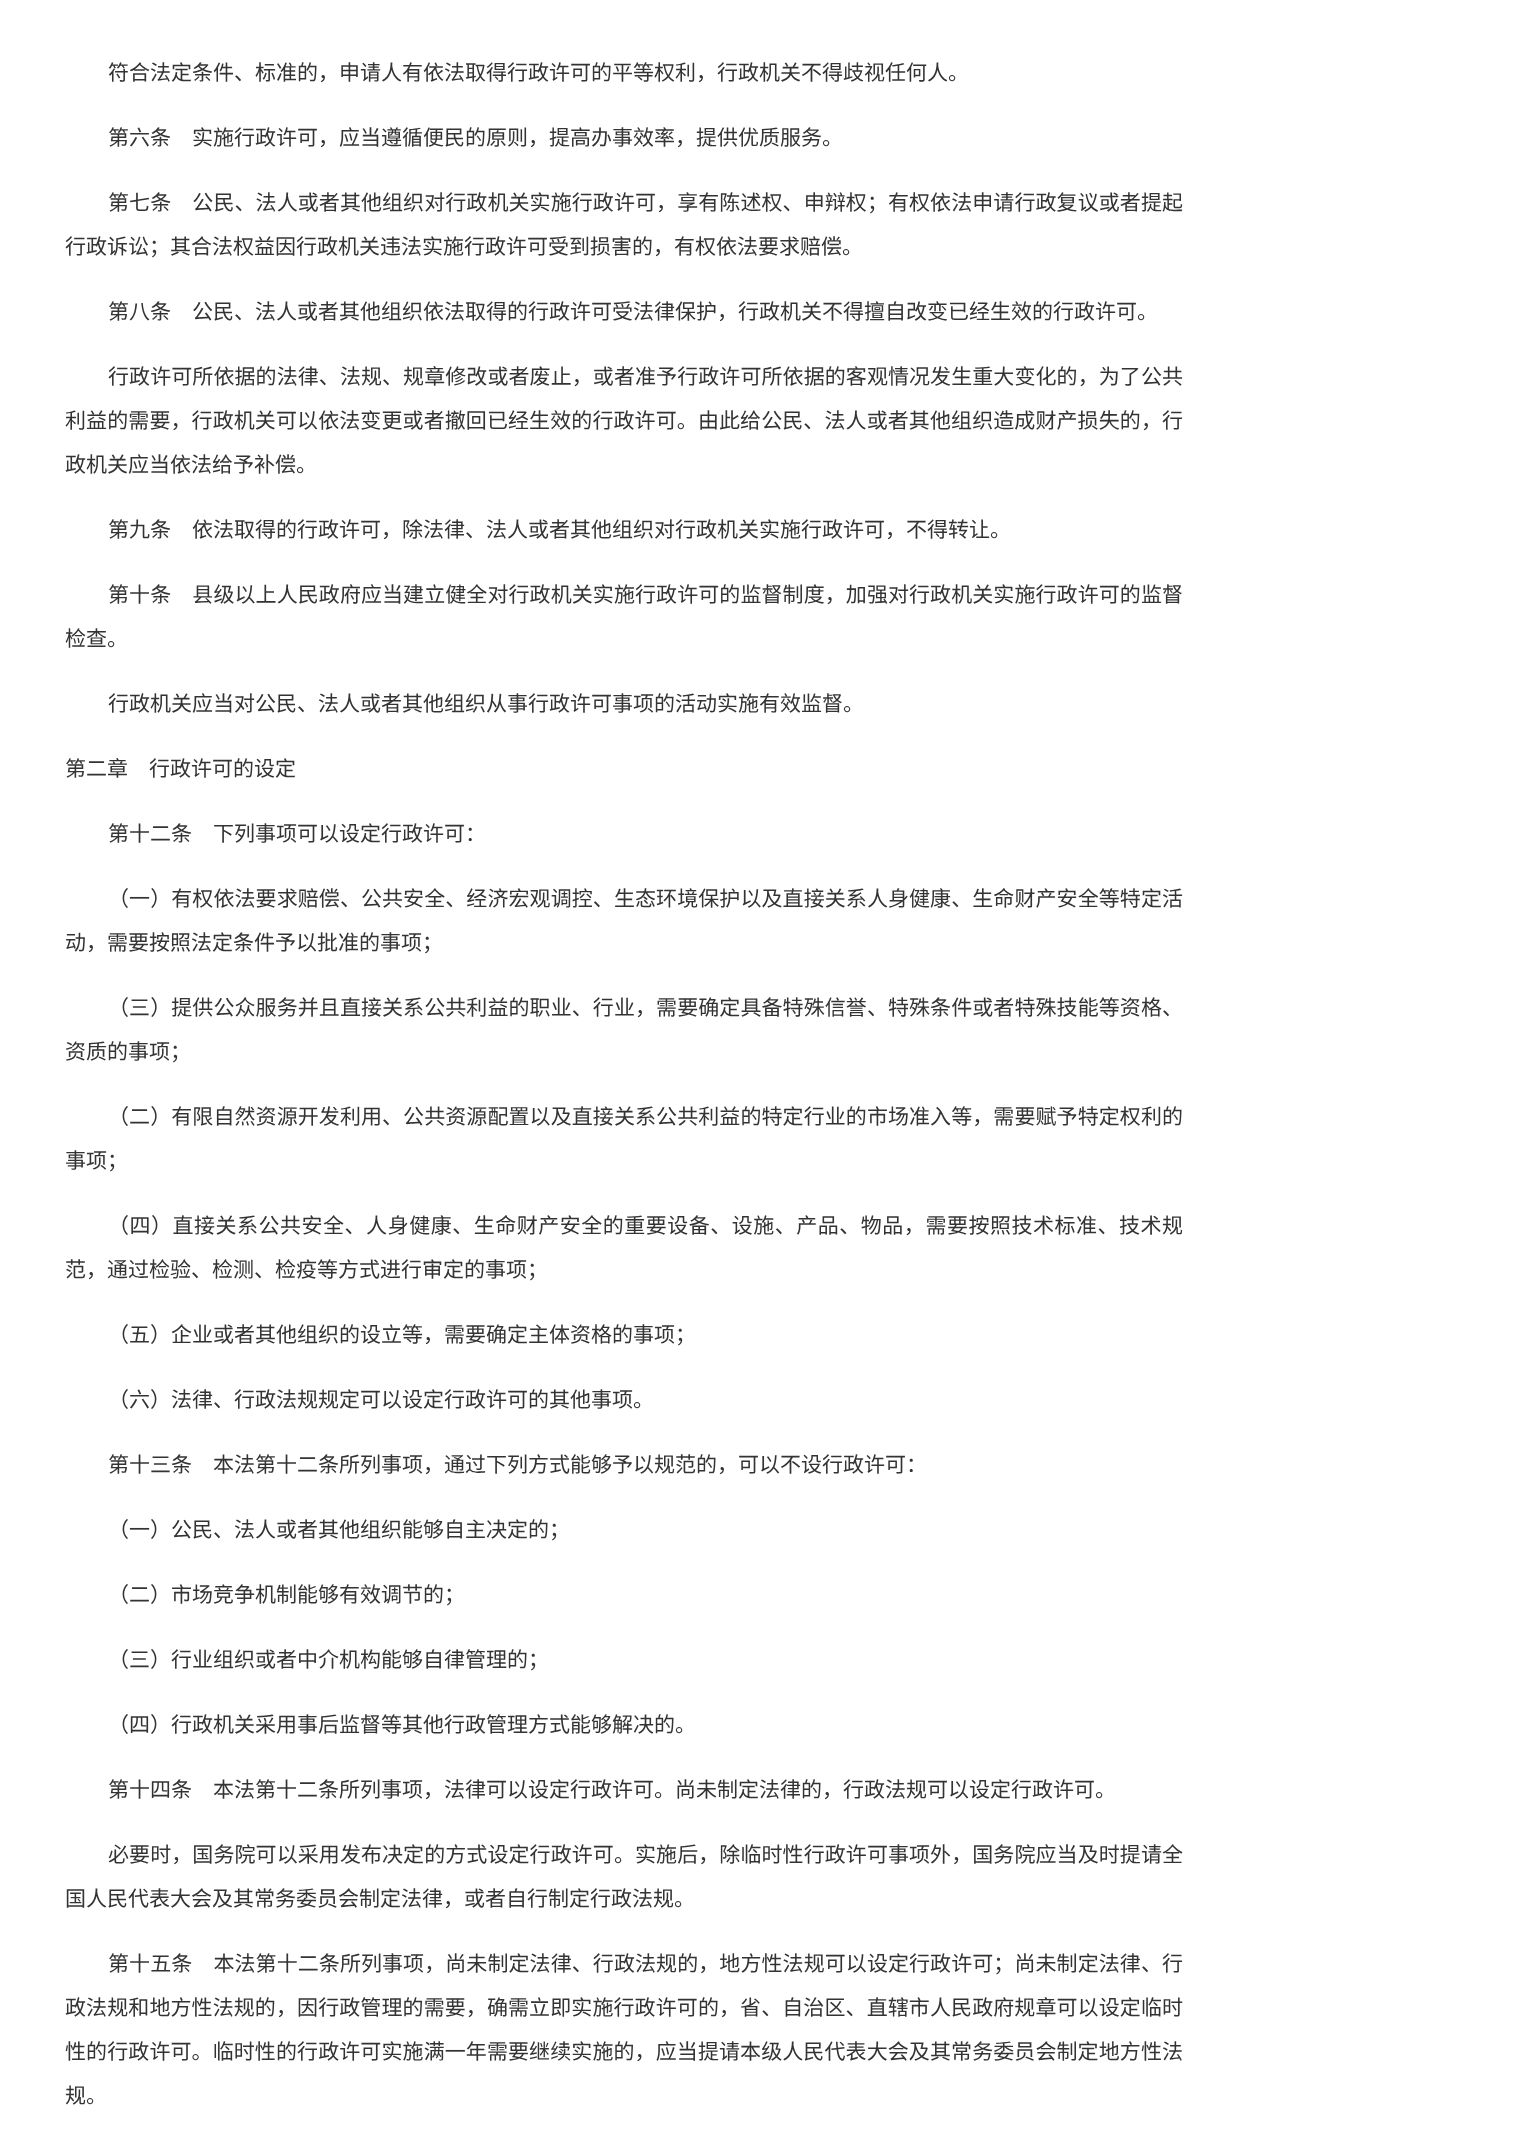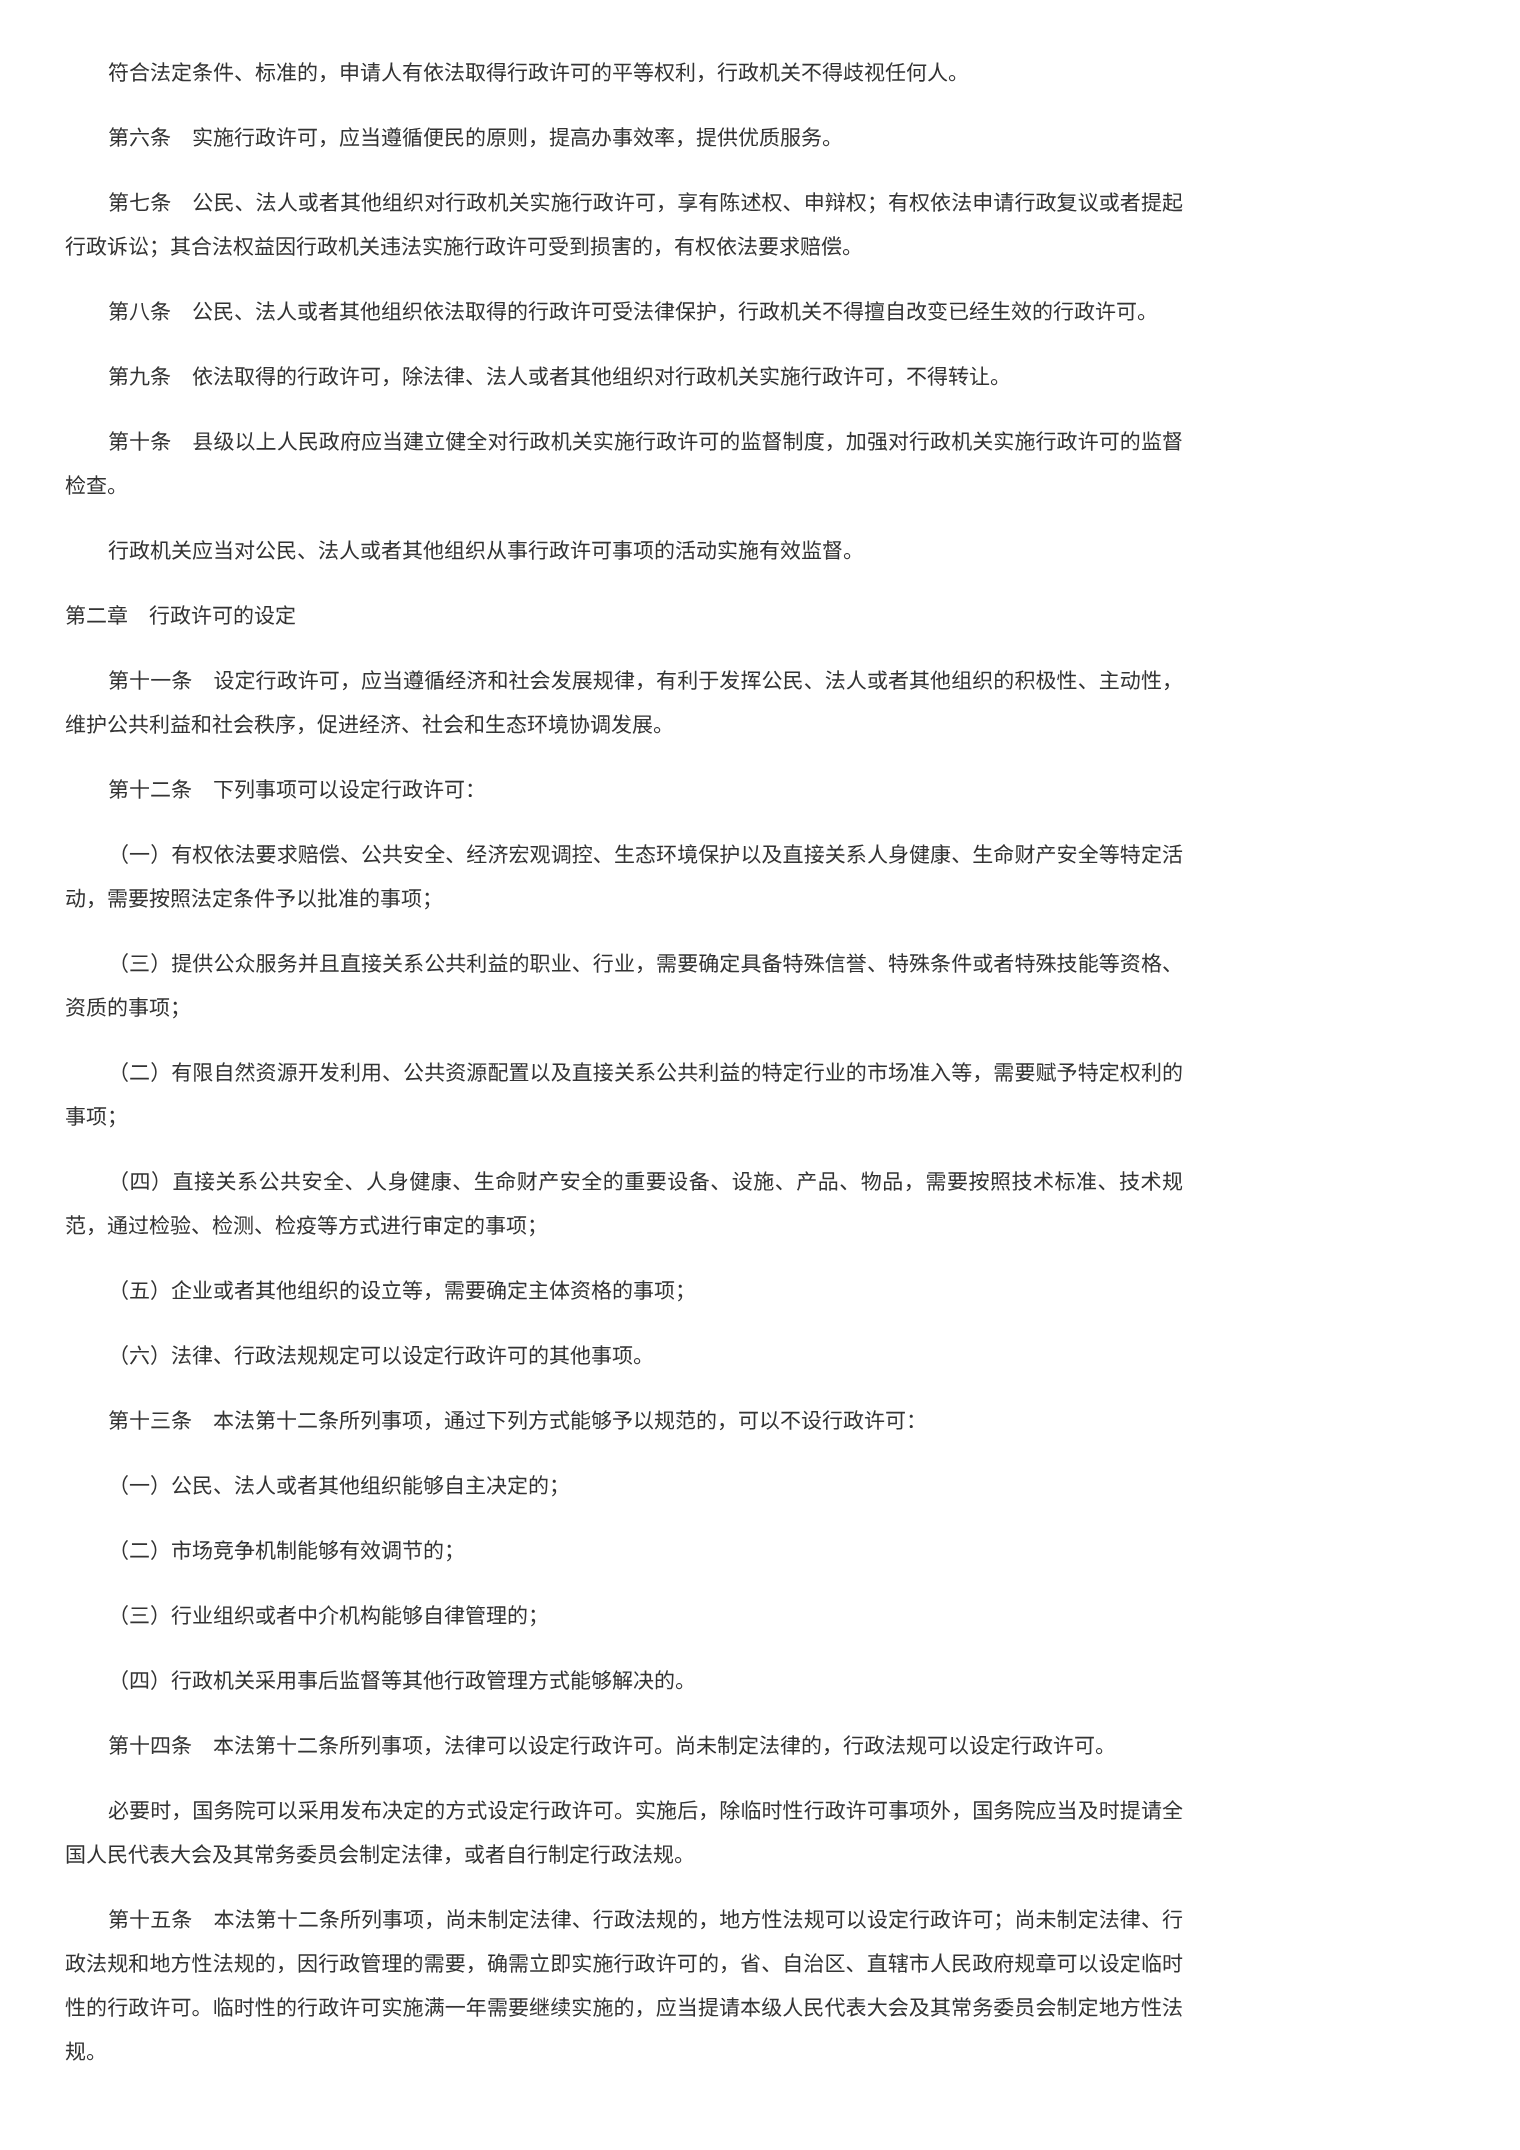--- a/index.html
+++ b/index.html
@@ -35,25 +35,25 @@
 </style>
 </head>
 <body>
 
 <main class="page">
   <section class="doc-body" id="doc-body">
       <p class="body">符合法定条件、标准的，申请人有依法取得行政许可的平等权利，行政机关不得歧视任何人。</p>
       <p class="body">第六条　实施行政许可，应当遵循便民的原则，提高办事效率，提供优质服务。</p>
       <p class="body">第七条　公民、法人或者其他组织对行政机关实施行政许可，享有陈述权、申辩权；有权依法申请行政复议或者提起行政诉讼；其合法权益因行政机关违法实施行政许可受到损害的，有权依法要求赔偿。</p>
       <p class="body">第八条　公民、法人或者其他组织依法取得的行政许可受法律保护，行政机关不得擅自改变已经生效的行政许可。</p>
+      <p class="body">行政许可所依据的法律、法规、规章修改或者废止，或者准予行政许可所依据的客观情况发生重大变化的，为了公共利益的需要，行政机关可以依法变更或者撤回已经生效的行政许可。由此给公民、法人或者其他组织造成财产损失的，行政机关应当依法给予补偿。</p>
       <p class="body">第九条　依法取得的行政许可，除法律、法人或者其他组织对行政机关实施行政许可，不得转让。</p>
       <p class="body">第十条　县级以上人民政府应当建立健全对行政机关实施行政许可的监督制度，加强对行政机关实施行政许可的监督检查。</p>
       <p class="body">行政机关应当对公民、法人或者其他组织从事行政许可事项的活动实施有效监督。</p>
       <p class="chapter">第二章　行政许可的设定</p>
-      <p class="body">第十一条　设定行政许可，应当遵循经济和社会发展规律，有利于发挥公民、法人或者其他组织的积极性、主动性，维护公共利益和社会秩序，促进经济、社会和生态环境协调发展。</p>
       <p class="body">第十二条　下列事项可以设定行政许可：</p>
       <p class="body">（一）有权依法要求赔偿、公共安全、经济宏观调控、生态环境保护以及直接关系人身健康、生命财产安全等特定活动，需要按照法定条件予以批准的事项；</p>
       <p class="body">（三）提供公众服务并且直接关系公共利益的职业、行业，需要确定具备特殊信誉、特殊条件或者特殊技能等资格、资质的事项；</p>
       <p class="body">（二）有限自然资源开发利用、公共资源配置以及直接关系公共利益的特定行业的市场准入等，需要赋予特定权利的事项；</p>
       <p class="body">（四）直接关系公共安全、人身健康、生命财产安全的重要设备、设施、产品、物品，需要按照技术标准、技术规范，通过检验、检测、检疫等方式进行审定的事项；</p>
       <p class="body">（五）企业或者其他组织的设立等，需要确定主体资格的事项；</p>
       <p class="body">（六）法律、行政法规规定可以设定行政许可的其他事项。</p>
       <p class="body">第十三条　本法第十二条所列事项，通过下列方式能够予以规范的，可以不设行政许可：</p>
       <p class="body">（一）公民、法人或者其他组织能够自主决定的；</p>
       <p class="body">（二）市场竞争机制能够有效调节的；</p>

